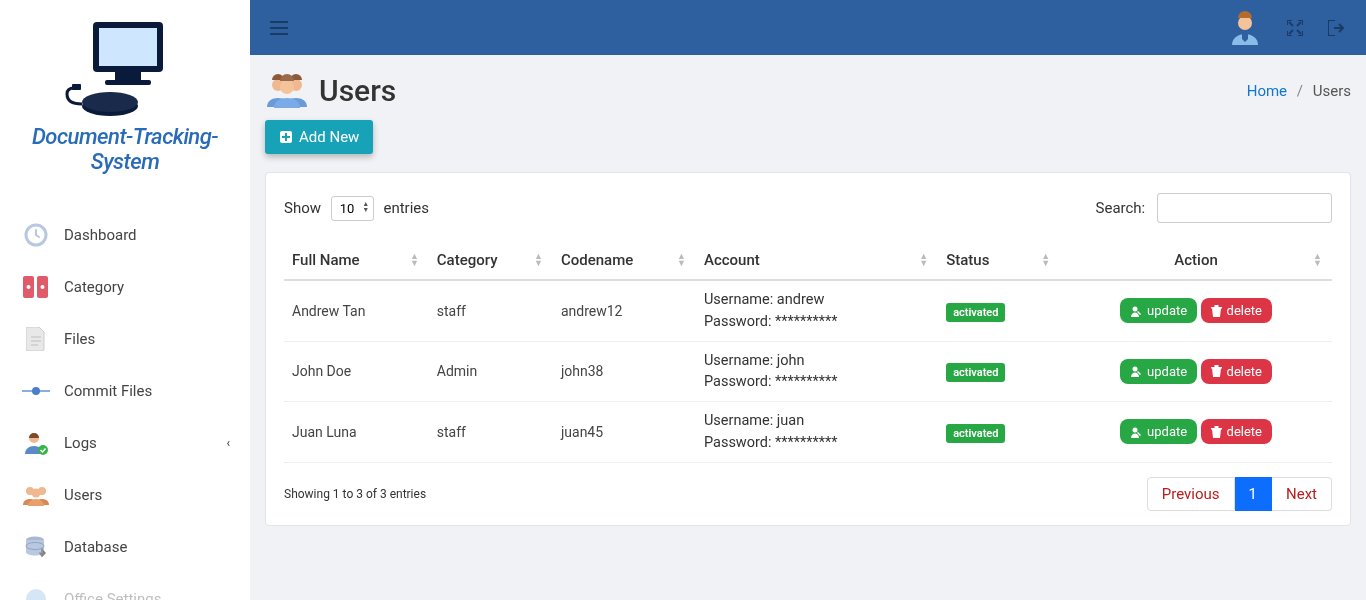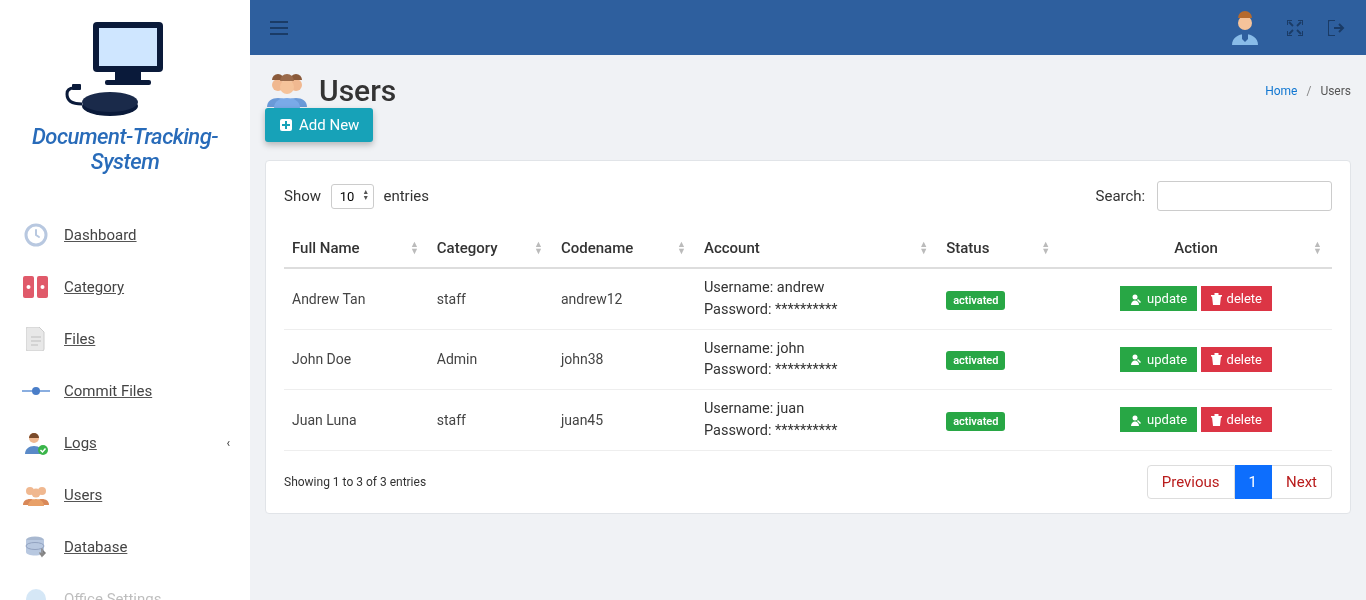--- a/index.html
+++ b/index.html
@@ -5,59 +5,59 @@
 * { margin: 0; padding: 0; box-sizing: border-box; font-family: -apple-system, BlinkMacSystemFont, "Segoe UI", Roboto, sans-serif; }
 body { width: 1366px; height: 600px; overflow: hidden; background: #f0f2f5; display: flex; }
 
 
 .sidebar { width: 250px; height: 600px; background: #fff; overflow: hidden; }
 .logo-area { padding: 14px 5px 20px; text-align: center; }
 .logo-svg { width: 140px; height: 110px; margin: 0 auto; display: block; }
 .logo-text { color: #286bb9; font-size: 22px; font-weight: 500; letter-spacing: -0.5px; font-style: italic; }
 
 .nav { padding-top: 15px; }
-.nav-item { display: flex; align-items: center; padding: 12px 22px; color: #555; cursor: pointer; position: relative; text-decoration: underline; }
+.nav-item { display: flex; align-items: center; padding: 12px 22px; color: #555; cursor: pointer; position: relative; }
 .nav-item .nav-icon { width: 28px; height: 28px; margin-right: 14px; display: inline-flex; align-items: center; justify-content: center; }
 .nav-item .nav-label { font-size: 15px; color: #444; }
 .nav-item .chevron { position: absolute; right: 20px; font-size: 12px; color: #333; }
 
 
 .main { flex: 1; height: 600px; display: flex; flex-direction: column; }
 .topbar { height: 55px; background: #2e5f9e; display: flex; align-items: center; padding: 0 20px; color: #1a3b66; }
 .topbar .hamburger { font-size: 18px; color: #1a3b66; cursor: pointer; }
 .topbar .right { margin-left: auto; display: flex; align-items: center; gap: 25px; }
 .top-icon { color:#1a3b66; cursor:pointer; font-size:16px; }
 
 
 .content { padding: 18px 15px 0 15px; flex: 1; overflow: auto; }
 .page-head { display: flex; align-items: center; justify-content: space-between; }
 .page-title-wrap { display: flex; align-items: center; gap: 10px; }
 .page-title { font-size: 30px; font-weight: 500; color: #333; }
-.breadcrumb { font-size: 12px; color: #555; }
+.breadcrumb { font-size: 15px; color: #555; }
 .breadcrumb a { color: #1177d1; text-decoration: none; }
 .breadcrumb .sep { margin: 0 6px; color: #888; }
 
-.btn-add { background: #17a2b8; color: #fff; border: none; padding: 8px 14px; font-size: 15px; border-radius: 3px; cursor: pointer; box-shadow: 0 3px 6px rgba(0,0,0,.25); display: inline-flex; align-items: center; gap: 6px; }
+.btn-add { margin-top: 12px; background: #17a2b8; color: #fff; border: none; padding: 8px 14px; font-size: 15px; border-radius: 3px; cursor: pointer; box-shadow: 0 3px 6px rgba(0,0,0,.25); display: inline-flex; align-items: center; gap: 6px; }
 
 .card { background: #fff; border: 1px solid #e1e4e8; border-radius: 4px; margin-top: 18px; padding: 20px 18px 14px; }
 .table-controls { display: flex; justify-content: space-between; align-items: center; font-size: 15px; color: #333; margin-bottom: 18px; }
 .length-select { border: 1px solid #ccc; border-radius: 3px; padding: 4px 18px 4px 8px; font-size: 13px; appearance: none; position: relative; background: #fff; }
 .select-wrap { position: relative; display:inline-block; margin: 0 6px; }
 .select-wrap::after { content: "▾\A▴"; white-space: pre; position: absolute; right: 6px; top: 2px; font-size: 7px; line-height: 7px; color:#555; transform: scaleY(-1);}
 .select-wrap::after { content:""; }
 .select-caret { position:absolute; right:6px; top:5px; font-size:8px; line-height:6px; color:#555; pointer-events:none;}
 .search-input { border: 1px solid #ccc; border-radius: 3px; height: 30px; width: 175px; margin-left: 8px; padding: 0 8px; }
 
 table.datatable { width: 100%; border-collapse: collapse; }
 table.datatable th { text-align: left; padding: 10px 8px; font-weight: 500; color: #333; border-bottom: 2px solid #ddd; font-size: 15px; position: relative; margin-left: 34px; }
 table.datatable th .sort-icons { position: absolute; right: 10px; top: 12px; font-size: 9px; line-height: 7px; color: #bbb; }
 table.datatable td { padding: 8px 8px; border-bottom: 1px solid #eee; font-size: 14px; color: #444; vertical-align: middle; }
 .acct-line { font-size: 14.5px; color:#333; line-height: 1.5; }
 .badge-status { background: #28a745; color: #fff; font-size: 11px; padding: 3px 7px; border-radius: 3px; font-weight: 600; }
-.btn-sm { border: none; color: #fff; font-size: 13px; padding: 5px 10px; border-radius: 0; cursor: pointer; display: inline-flex; align-items: center; gap: 5px; }
+.btn-sm { border: none; color: #fff; font-size: 13px; padding: 5px 10px; border-radius: 8px; cursor: pointer; display: inline-flex; align-items: center; gap: 5px; }
 .btn-update { background: #28a745; }
 .btn-delete { background: #dc3545; }
 
 .table-footer { display: flex; justify-content: space-between; align-items: center; margin-top: 14px; }
 .showing { font-size: 12px; color: #333; }
 .pagination { display: flex; }
 .page-btn { border: 1px solid #ddd; padding: 7px 14px; font-size: 15px; color: #b91c1c; background: #fff; cursor: pointer; }
 .page-btn + .page-btn { border-left: none; }
 .page-btn.active { background: #0d6efd; color: #fff; border-color: #0d6efd; }
 .page-btn:first-child { border-radius: 4px 0 0 4px; }

